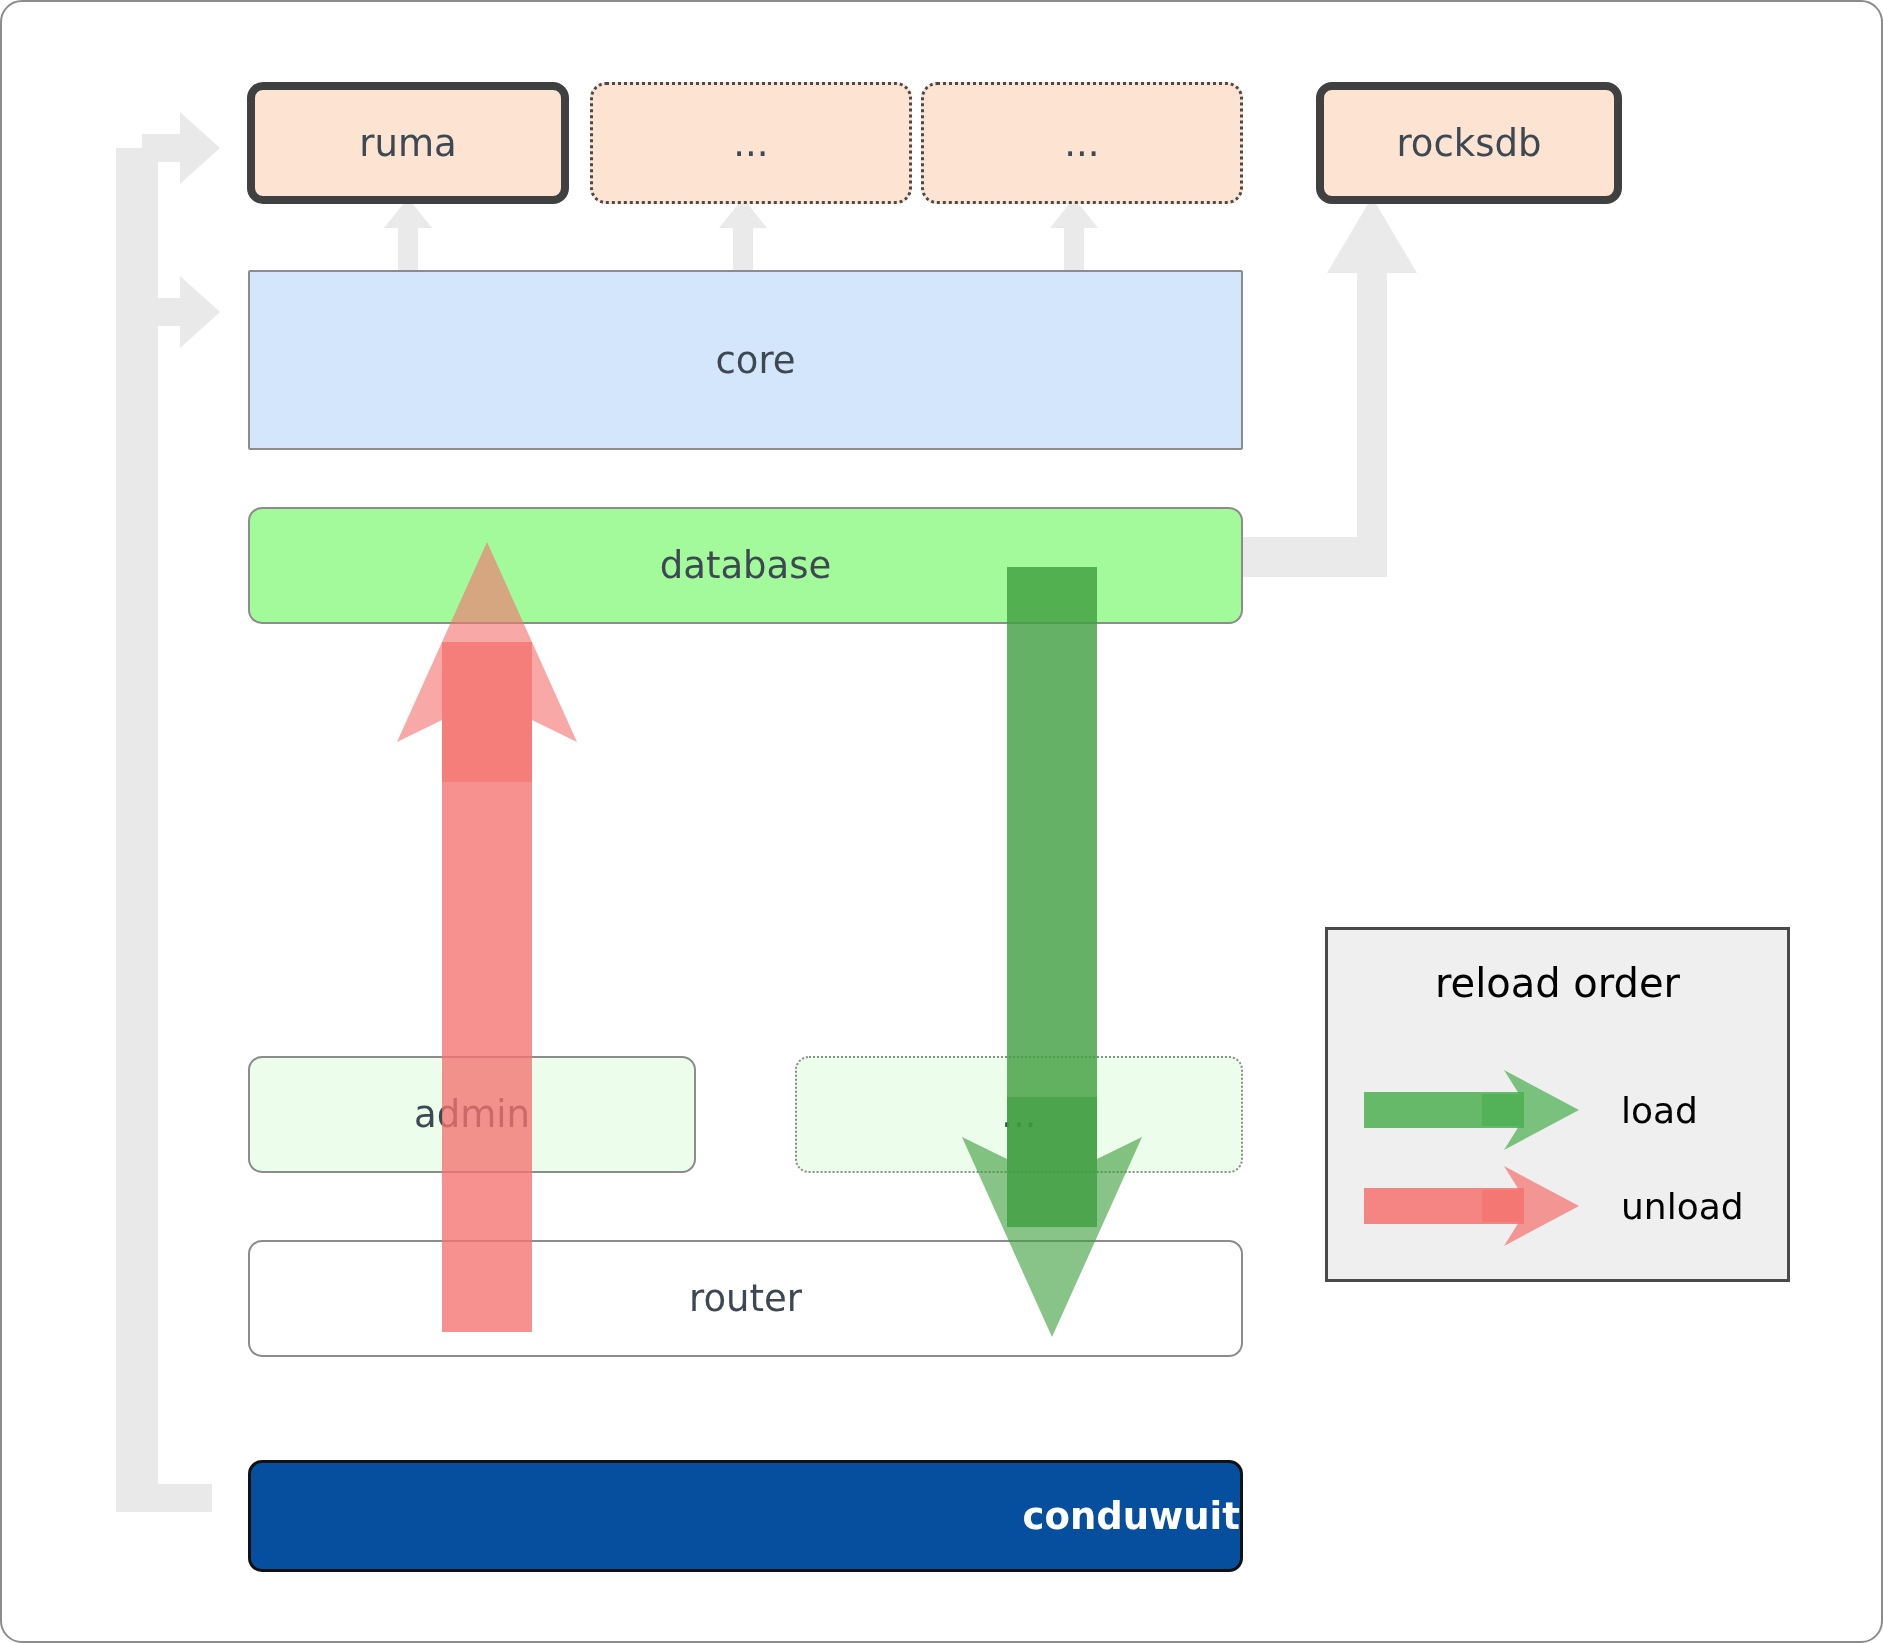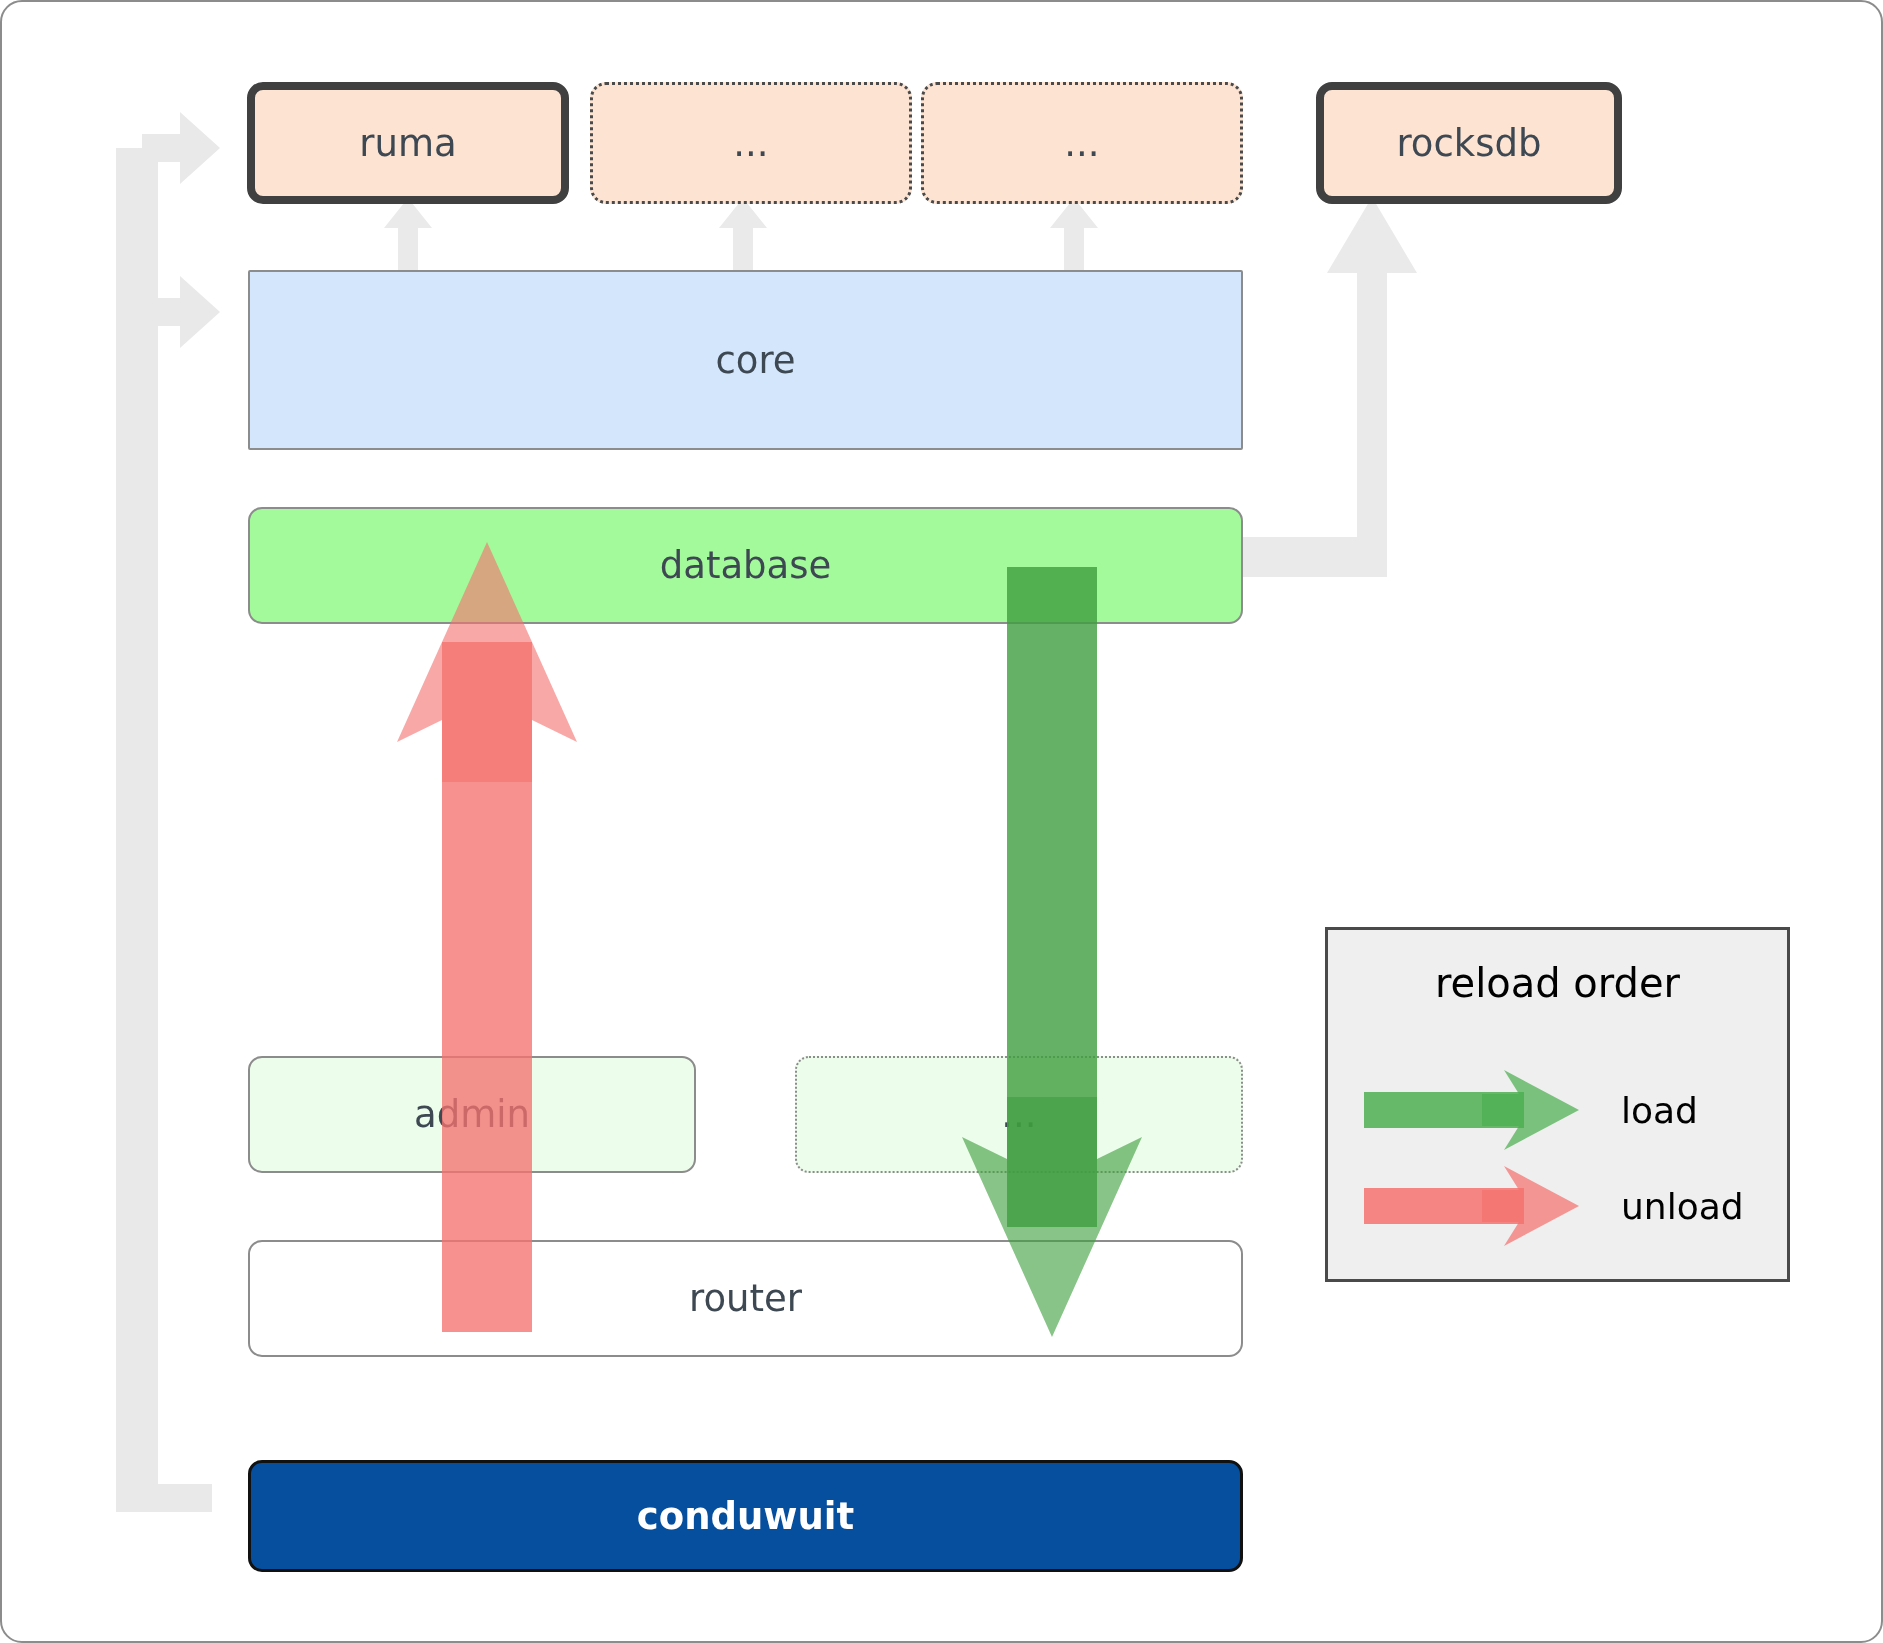--- a/index.html
+++ b/index.html
@@ -68,20 +68,21 @@
   .l-dots     { background: #edfdeb; }
   .l-router   { background: #ffffff; }
 
   
   .conduwuit-box {
     background: #064f9e;
     border: 3px solid #111111;
     border-radius: 14px;
     color: #ffffff;
     font-weight: bold;
+    justify-content: flex-end;
   }
 
   
   .flowarrow {
     position: absolute;
     z-index: 6;
     pointer-events: none;
   }
   .flowarrow svg { display: block; }
 

